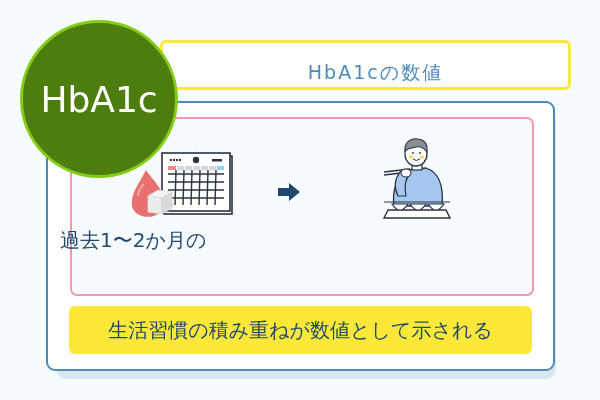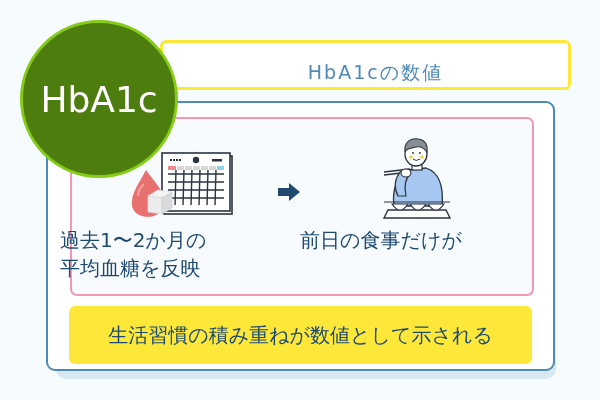--- a/index.html
+++ b/index.html
@@ -35,21 +35,21 @@
     display:flex; align-items:center; justify-content:center;
   }
   .circle-text { color:#ffffff; font-size:36px; letter-spacing:0px; }
   .caption {
     color:#1f4a70; font-size:20px; line-height:28px; text-align:left;
     width:220px;
   }
   .cap-left { left:60px; top:226px; }
   .cap-right { left:300px; top:226px; }
   .bottom-bar {
-    left:69px; top:306px; width:463px; height:58px;
+    left:69px; top:306px; width:463px; height:48px;
     background:#fde83a; border-radius:6px;
     display:flex; align-items:center; justify-content:center;
   }
   .bottom-text { color:#1f4a70; font-size:20px; }
   .arrow { left:278px; top:183px; }
   .ill-calendar { left:128px; top:150px; }
   .ill-person { left:380px; top:136px; }
 </style>
 </head>
 <body>
@@ -142,22 +142,20 @@
 
     <path d="M12 68 Q20 80 28 68 Z" fill="#ffffff" stroke="#2a3340" stroke-width="1.2"></path>
     <path d="M30 68 Q38 80 46 68 Z" fill="#ffffff" stroke="#2a3340" stroke-width="1.2"></path>
     <path d="M48 68 Q56 80 64 68 Z" fill="#ffffff" stroke="#2a3340" stroke-width="1.2"></path>
     <line x1="4" y1="66" x2="70" y2="66" stroke="#2a3340" stroke-width="1.2"></line>
   </svg>
 </div>
 
 <div class="abs caption cap-left">
   <div>過去1〜2か月の</div>
-  <div>平均血糖を反映</div>
 </div>
 
 <div class="abs caption cap-right">
-  <div>前日の食事だけが</div>
 </div>
 
 <div class="abs bottom-bar">
   <span class="bottom-text">生活習慣の積み重ねが数値として示される</span>
 </div>
 
 </body></html>

